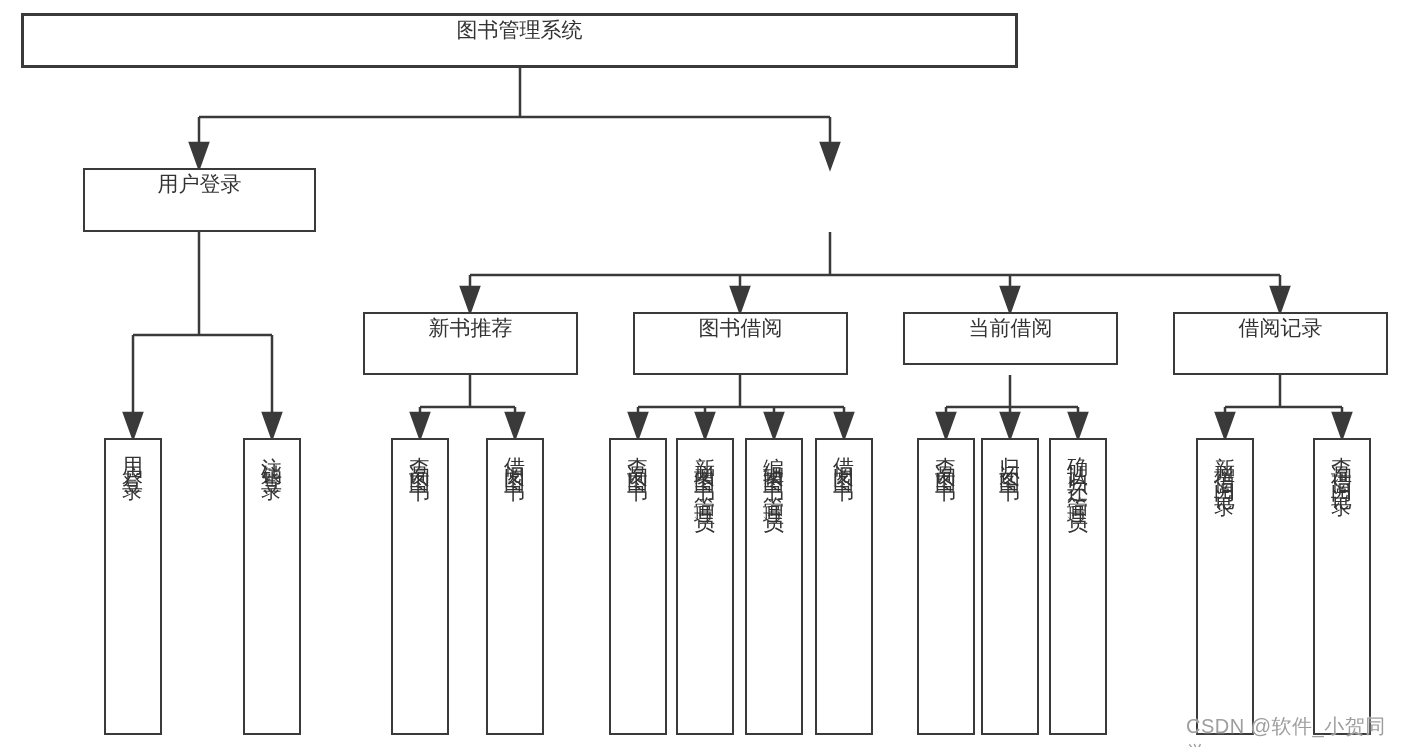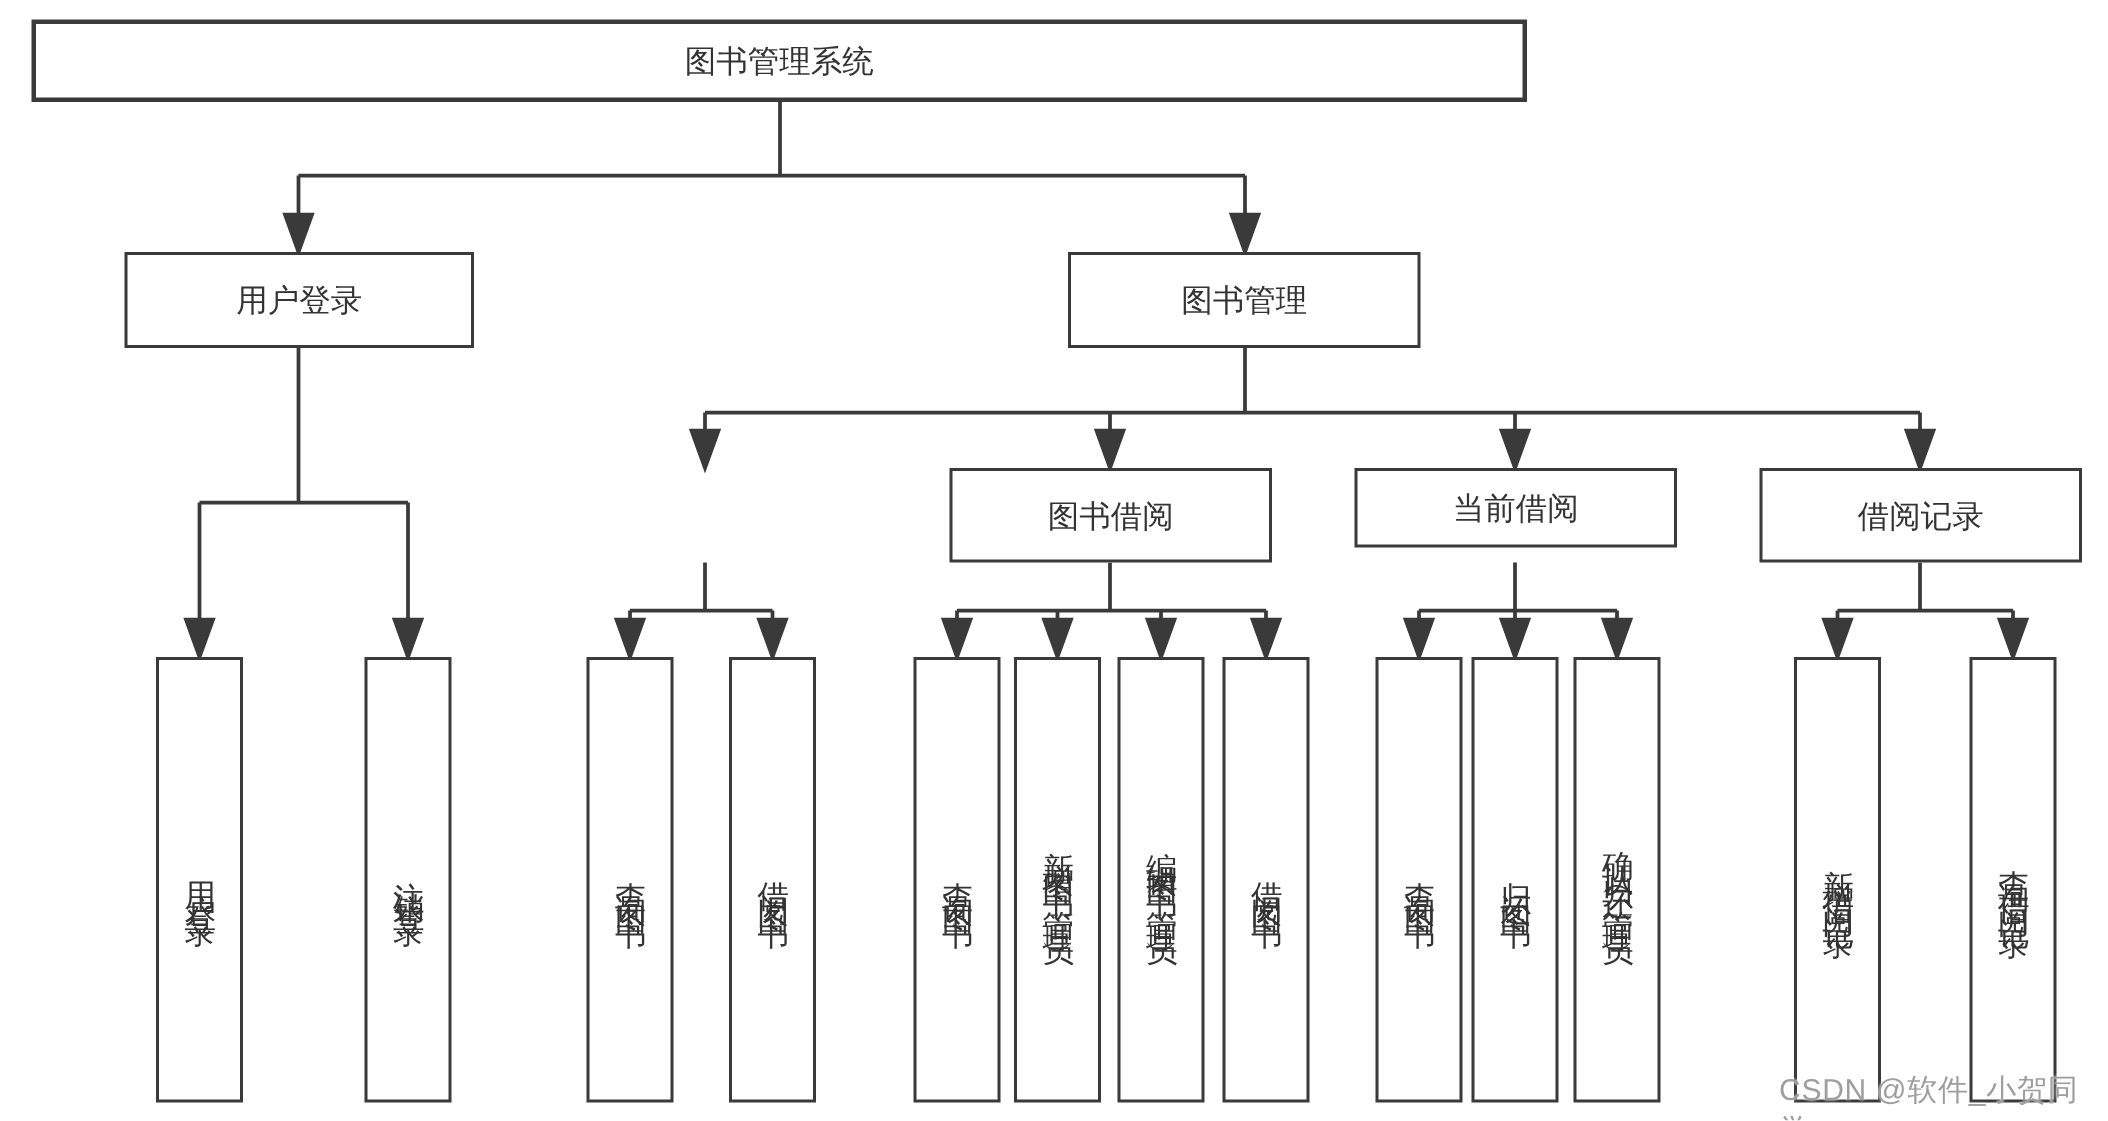--- a/index.html
+++ b/index.html
@@ -16,21 +16,21 @@
     font-family:"Liberation Sans", sans-serif;
     overflow:hidden;
   }
   .wires{position:absolute;left:0;top:0;width:1405px;height:747px;}
   .wire{fill:none;stroke:var(--line);stroke-width:2.5;}
   .arrow{fill:var(--line);stroke:var(--line);stroke-width:2.5;stroke-linejoin:miter;}
   .box{
     position:absolute;box-sizing:border-box;
     background:var(--background);
     border:2.5px solid var(--line);
-    display:flex;align-items:center;justify-content:center;
+    display:flex;justify-content:center;
     color:var(--text);font-size:21px;
     white-space:nowrap;
   }
   .root{border-width:3px;}
   .leaf{width:58px;top:438px;height:297px;}
   .vtext{
     writing-mode:vertical-rl;
     text-orientation:mixed;
     font-size:21px;
     letter-spacing:8px;
@@ -85,24 +85,24 @@
     <path class="arrow" d="M1342 407 V416 M1333 413 H1351 L1342 438 Z"></path>
   </svg>
 
   <div class="box root" style="left:21px;top:13px;width:997px;height:55px">
     <span>图书管理系统</span>
   </div>
 
   <div class="box" style="left:83px;top:168px;width:233px;height:64px">
     <span>用户登录</span>
   </div>
-  <div class="box" style="left:712px;top:168px;width:235px;height:64px">
-    <span>图书管理</span>
+
+  <div class="box" style="left:363px;top:312px;width:215px;height:63px">
+    <span>新书推荐</span>
   </div>
-
   <div class="box" style="left:633px;top:312px;width:215px;height:63px">
     <span>图书借阅</span>
   </div>
   <div class="box" style="left:903px;top:312px;width:215px;height:53px">
     <span>当前借阅</span>
   </div>
   <div class="box" style="left:1173px;top:312px;width:215px;height:63px">
     <span>借阅记录</span>
   </div>
 

